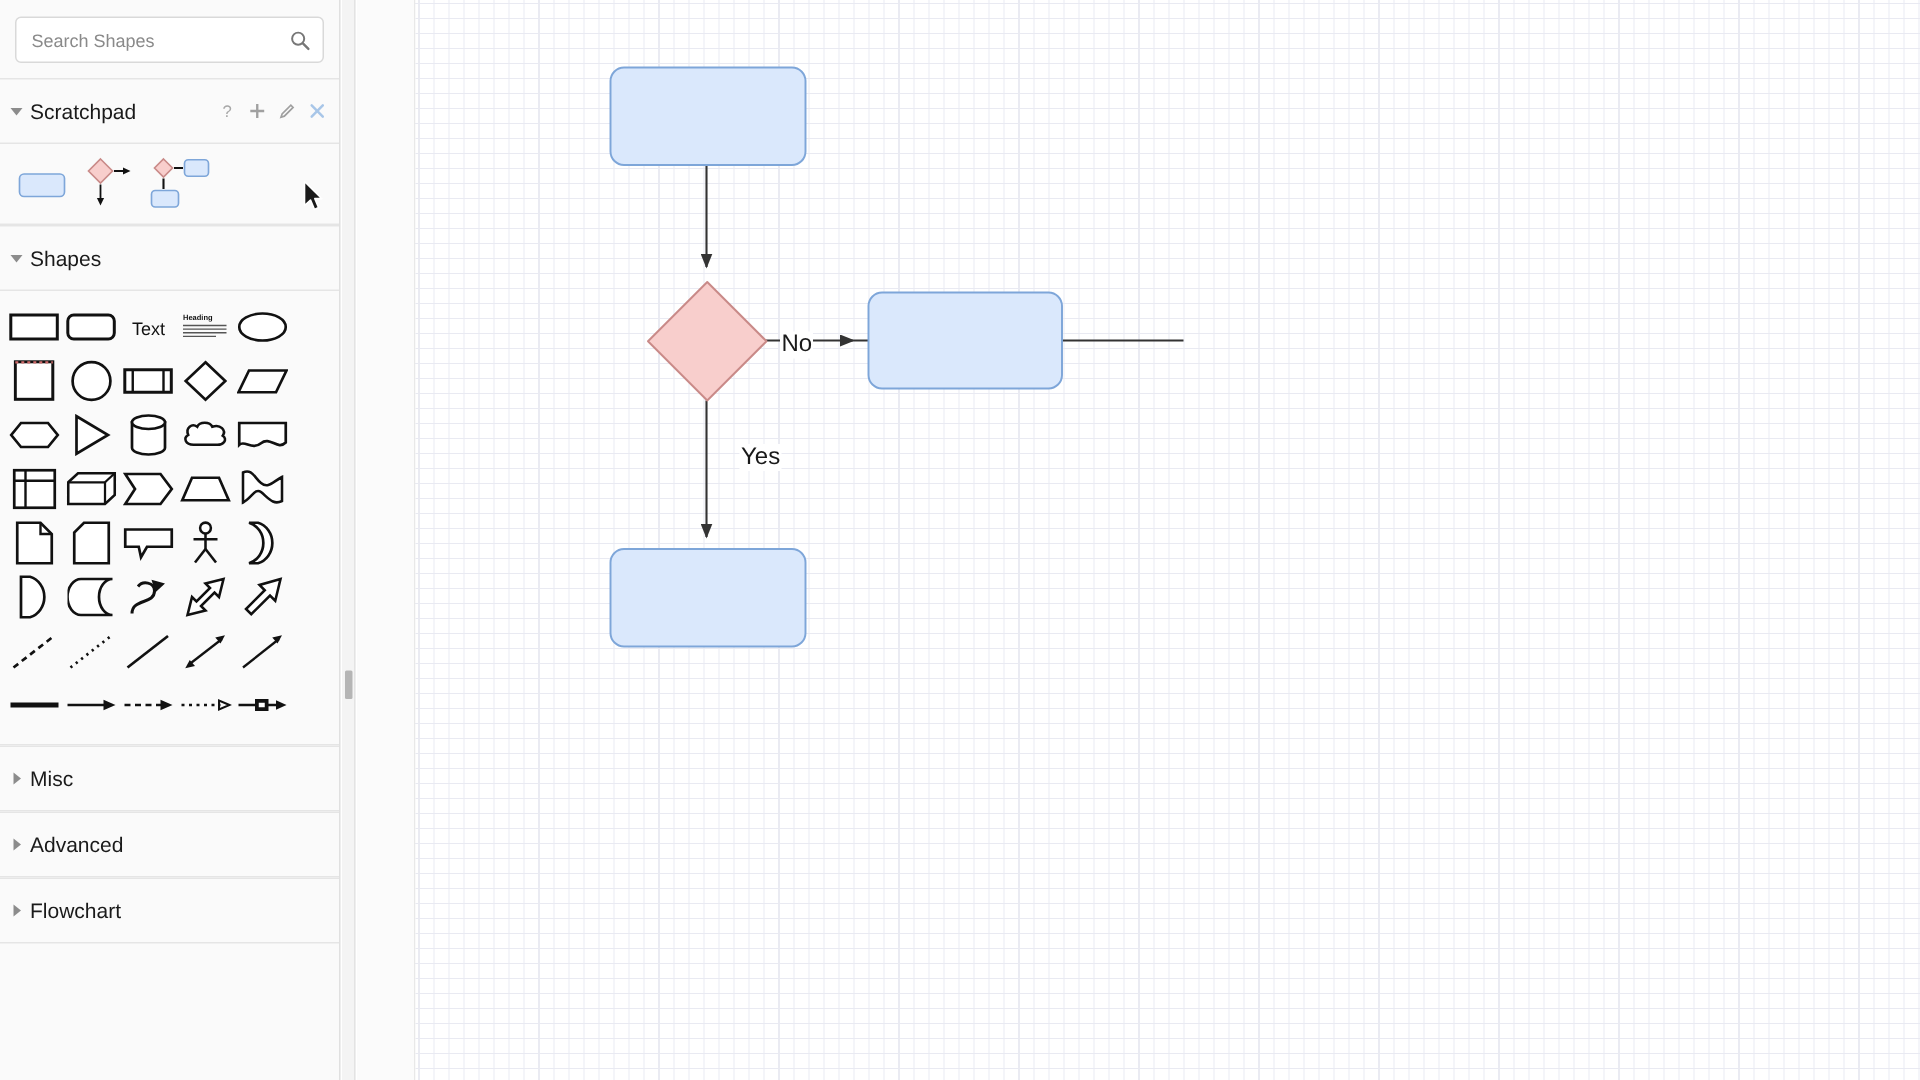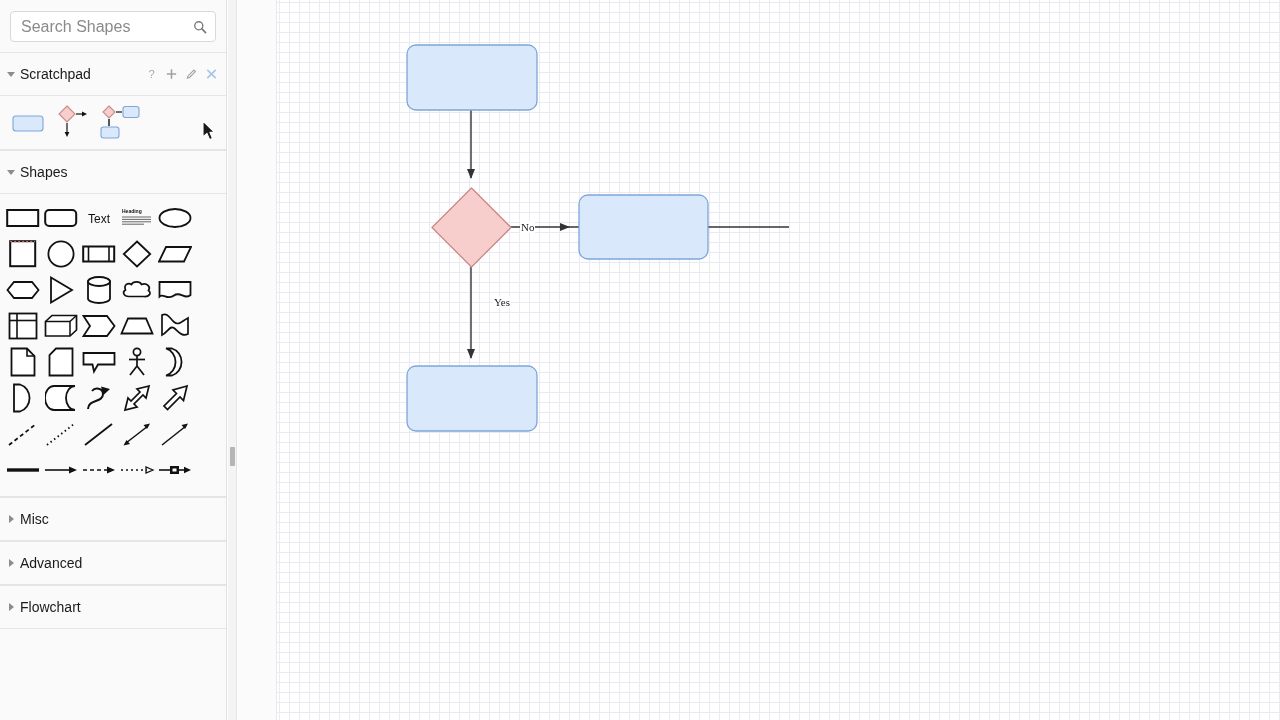--- a/index.html
+++ b/index.html
@@ -25,21 +25,21 @@
     position: relative;
     height: 31px;
     background: #ffffff;
     border: 1px solid #d9d9d9;
     border-radius: 4px;
     display: flex; align-items: center;
   }
   .search-box input {
     border: 0; outline: 0; background: transparent;
     font-family: "Liberation Sans", sans-serif;
-    font-size: 16px; color: #666;
+    font-size: 12px; color: #666;
     padding: 0 28px 0 10px;
     width: 100%; height: 100%;
   }
   .search-box input::placeholder { color: #8a8a8a; }
   .search-icon {
     position: absolute; right: 8px; top: 50%;
     transform: translateY(-50%);
     width: 14px; height: 14px;
   }
 
@@ -121,26 +121,26 @@
       linear-gradient(to right, #d7d9e3 1px, transparent 1px),
       linear-gradient(to bottom, #d7d9e3 1px, transparent 1px);
     background-size: 10px 10px, 10px 10px, 80px 80px, 80px 80px;
     background-position: 2px 0px, 0px 2px, 2px 0px, 0px 2px;
     overflow: hidden;
   }
   #canvas-svg { position: absolute; left: 0; top: 0; }
 
   .edge-label {
     position: absolute;
-    font-size: 11px;
+    font-size: 16px;
     color: #1a1a1a;
     background: #ffffff;
     padding: 0 1px;
     white-space: nowrap;
-    font-family: Liberation Serif, serif;
+    font-family: Liberation Sans, sans-serif;
   }
 
   
   #cursor { position: absolute; left: 202px; top: 120px; width: 14px; height: 21px; pointer-events:none; }
 </style>
 </head>
 <body>
 
 <div id="app">
 

